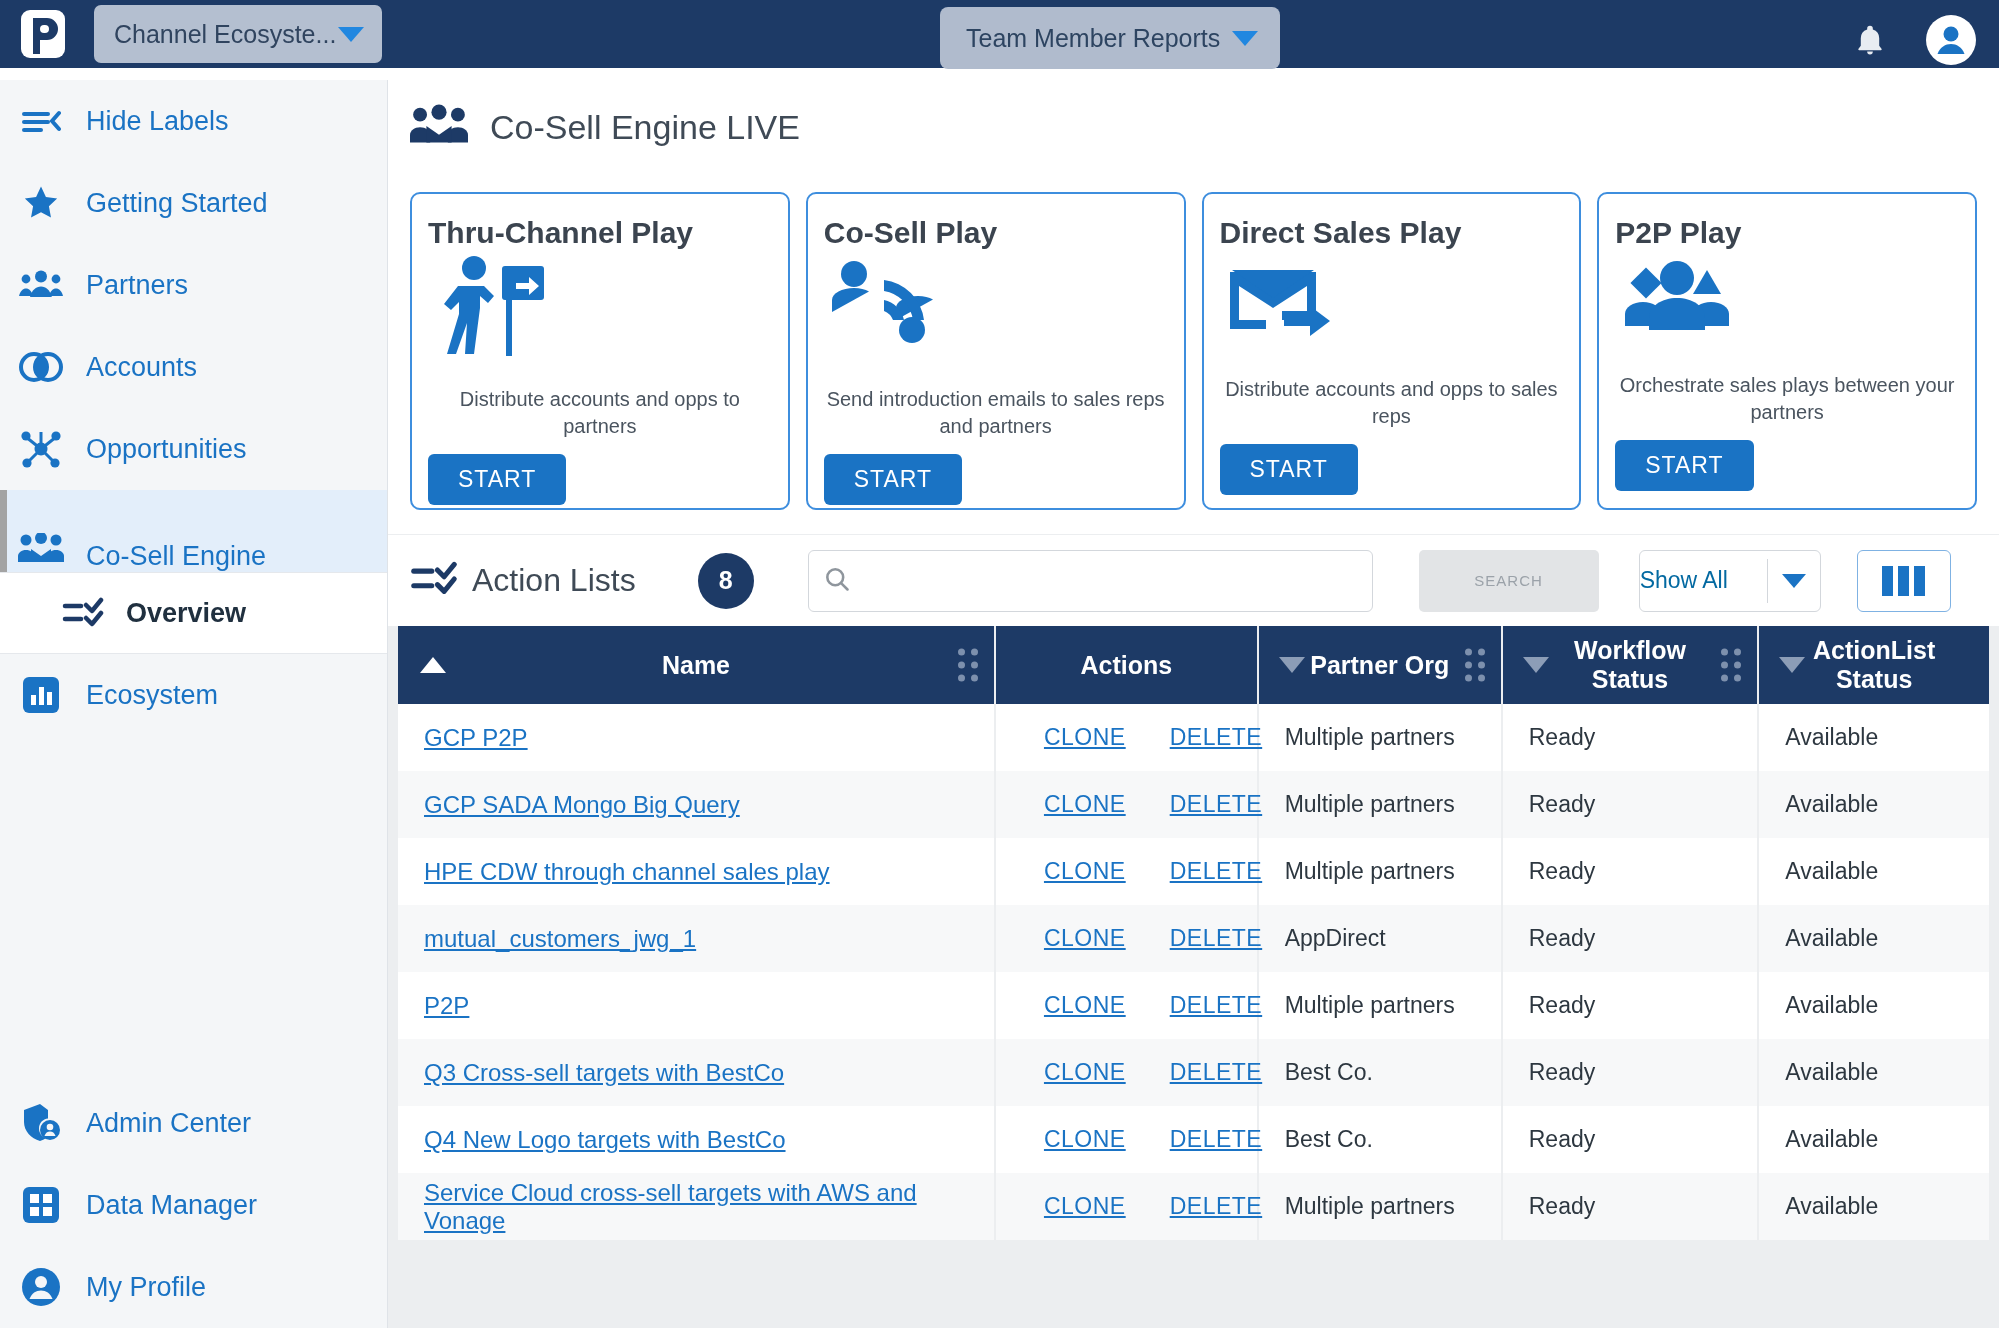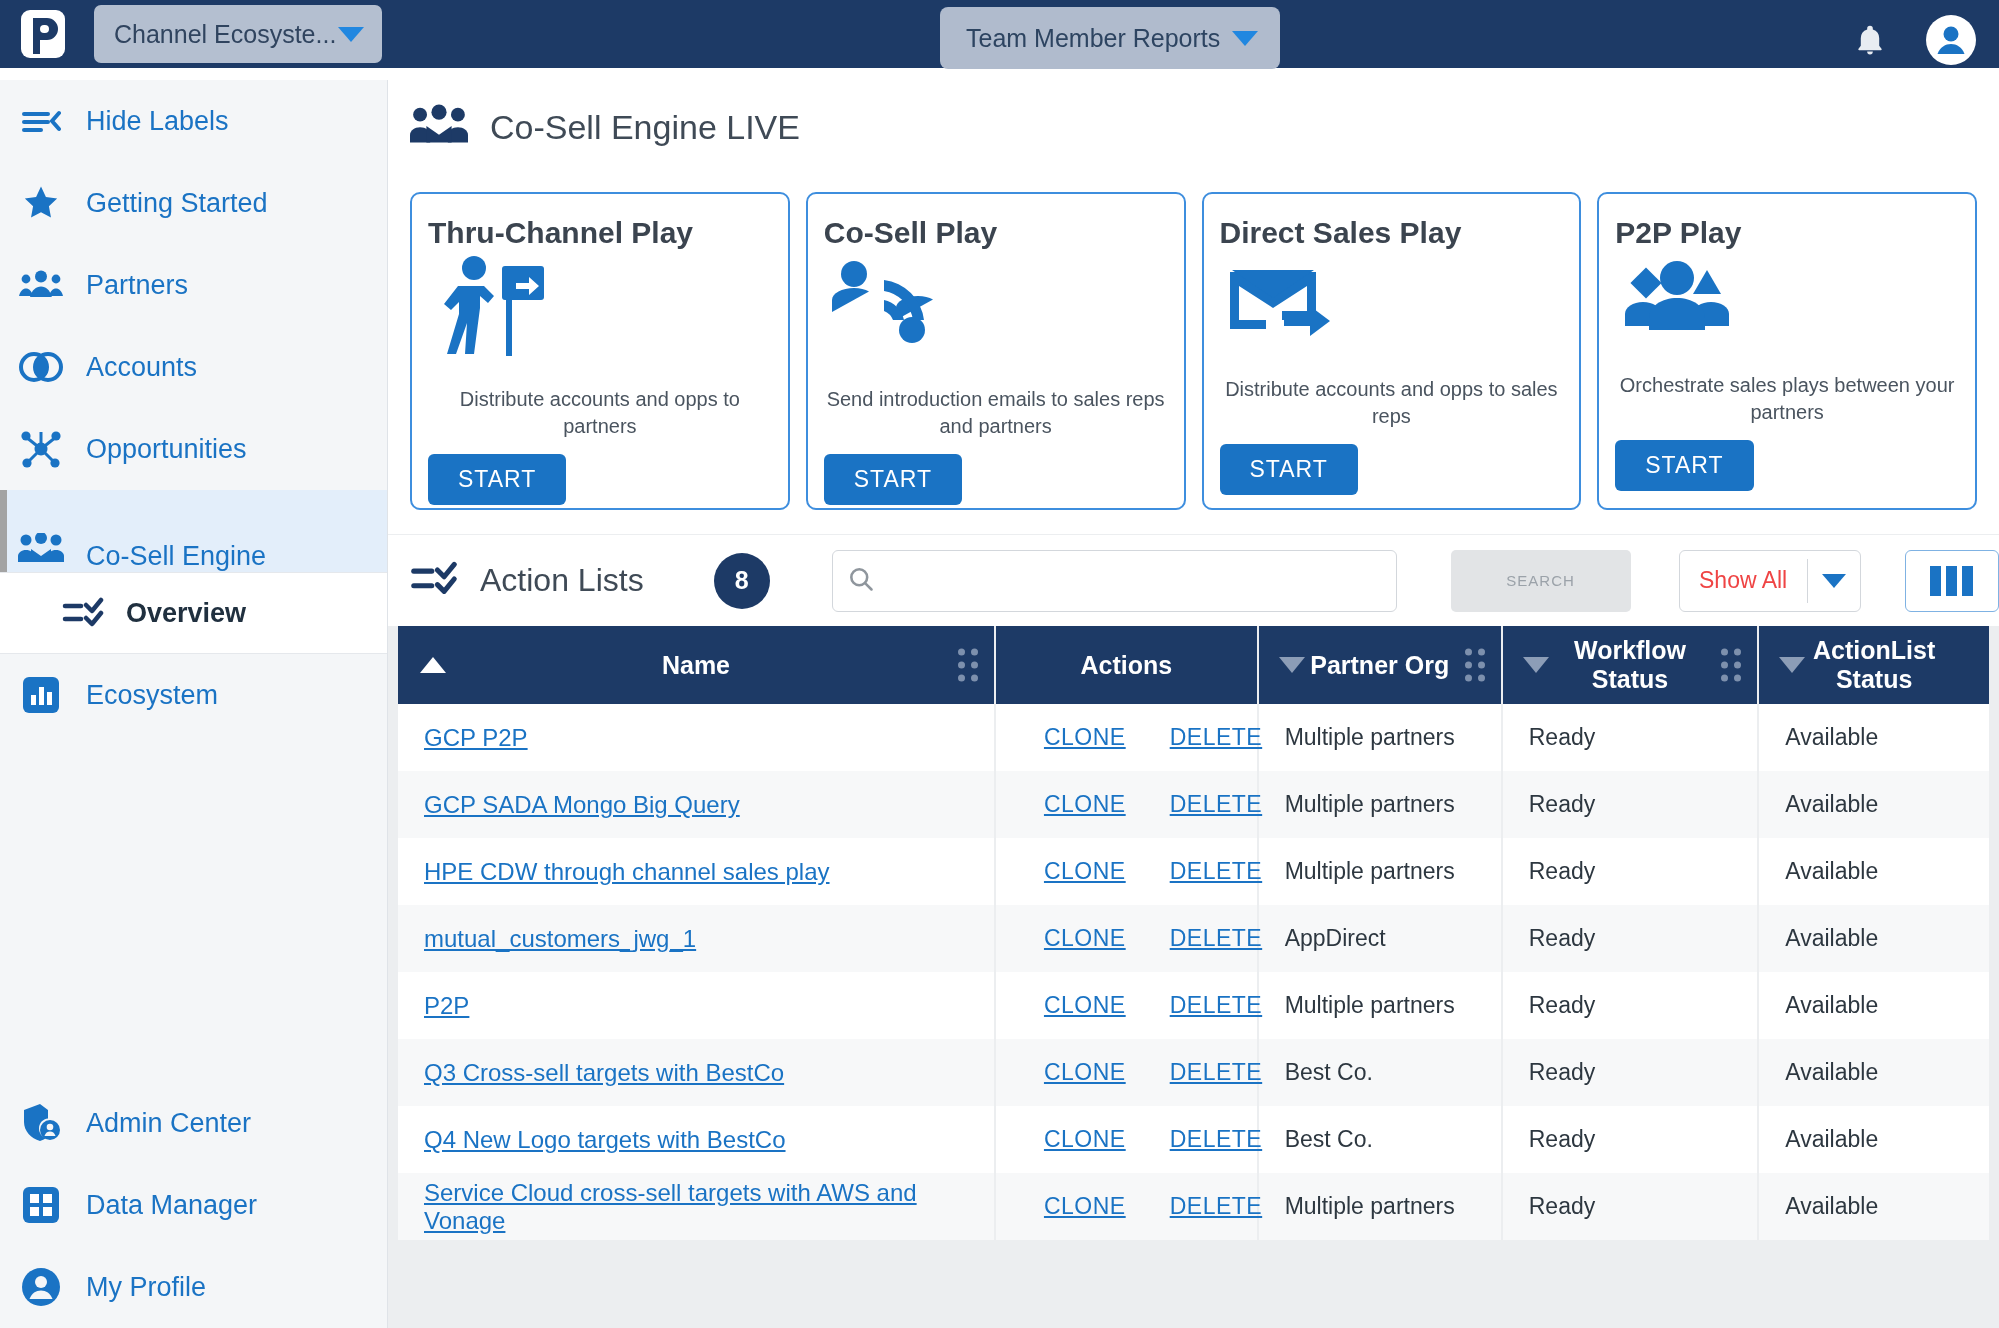--- a/index.html
+++ b/index.html
@@ -125,21 +125,21 @@
     border: none; border-radius: 6px;
     font-size: 23px; letter-spacing: 1px;
     padding: 12px 30px;
     font-family: "Liberation Sans", sans-serif;
     cursor: pointer;
   }
 
   
   .al-bar {
     background: #ffffff; height: 92px;
-    display: flex; align-items: center; padding-left: 22px; gap: 22px;
+    display: flex; align-items: center; padding-left: 22px; gap: 14px;
     border-top: 1px solid #eceef0;
   }
   .al-icon { width: 48px; height: 40px; }
   .al-title { font-size: 32px; color: #3f4a56; }
   .al-count {
     width: 56px; height: 56px; border-radius: 50%;
     background: #1d3a66; color: #ffffff;
     display: flex; align-items: center; justify-content: center;
     font-size: 25px; font-weight: bold;
     margin-left: 48px;
@@ -162,21 +162,21 @@
     width: 180px; height: 62px; border-radius: 5px;
     font-size: 15px; letter-spacing: 1px;
     font-family: "Liberation Sans", sans-serif; cursor: pointer;
   }
   .showall {
     margin-left: 26px;
     width: 182px; height: 62px;
     border: 1px solid #d3d7dc; border-radius: 6px; background: #fff;
     display: flex; align-items: center;
   }
-  .showall .sa-label { flex: 1 1 auto; text-align: center; font-size: 23px; color: #ef4444; }
+  .showall .sa-label { flex: 1 1 auto; font-size: 23px; color: #0369a1; }
   .showall .sa-div { width: 1px; height: 44px; background: #d3d7dc; }
   .showall .sa-caret { width: 52px; display: flex; align-items: center; justify-content: center; }
   .cols-btn {
     margin-left: 22px;
     width: 94px; height: 62px;
     border: 1px solid #7fb2e3; border-radius: 6px; background: #ffffff;
     display: flex; align-items: center; justify-content: center; gap: 5px;
     cursor: pointer;
   }
   .cols-btn i { display: block; width: 11px; height: 30px; background: #1a73c4; }

